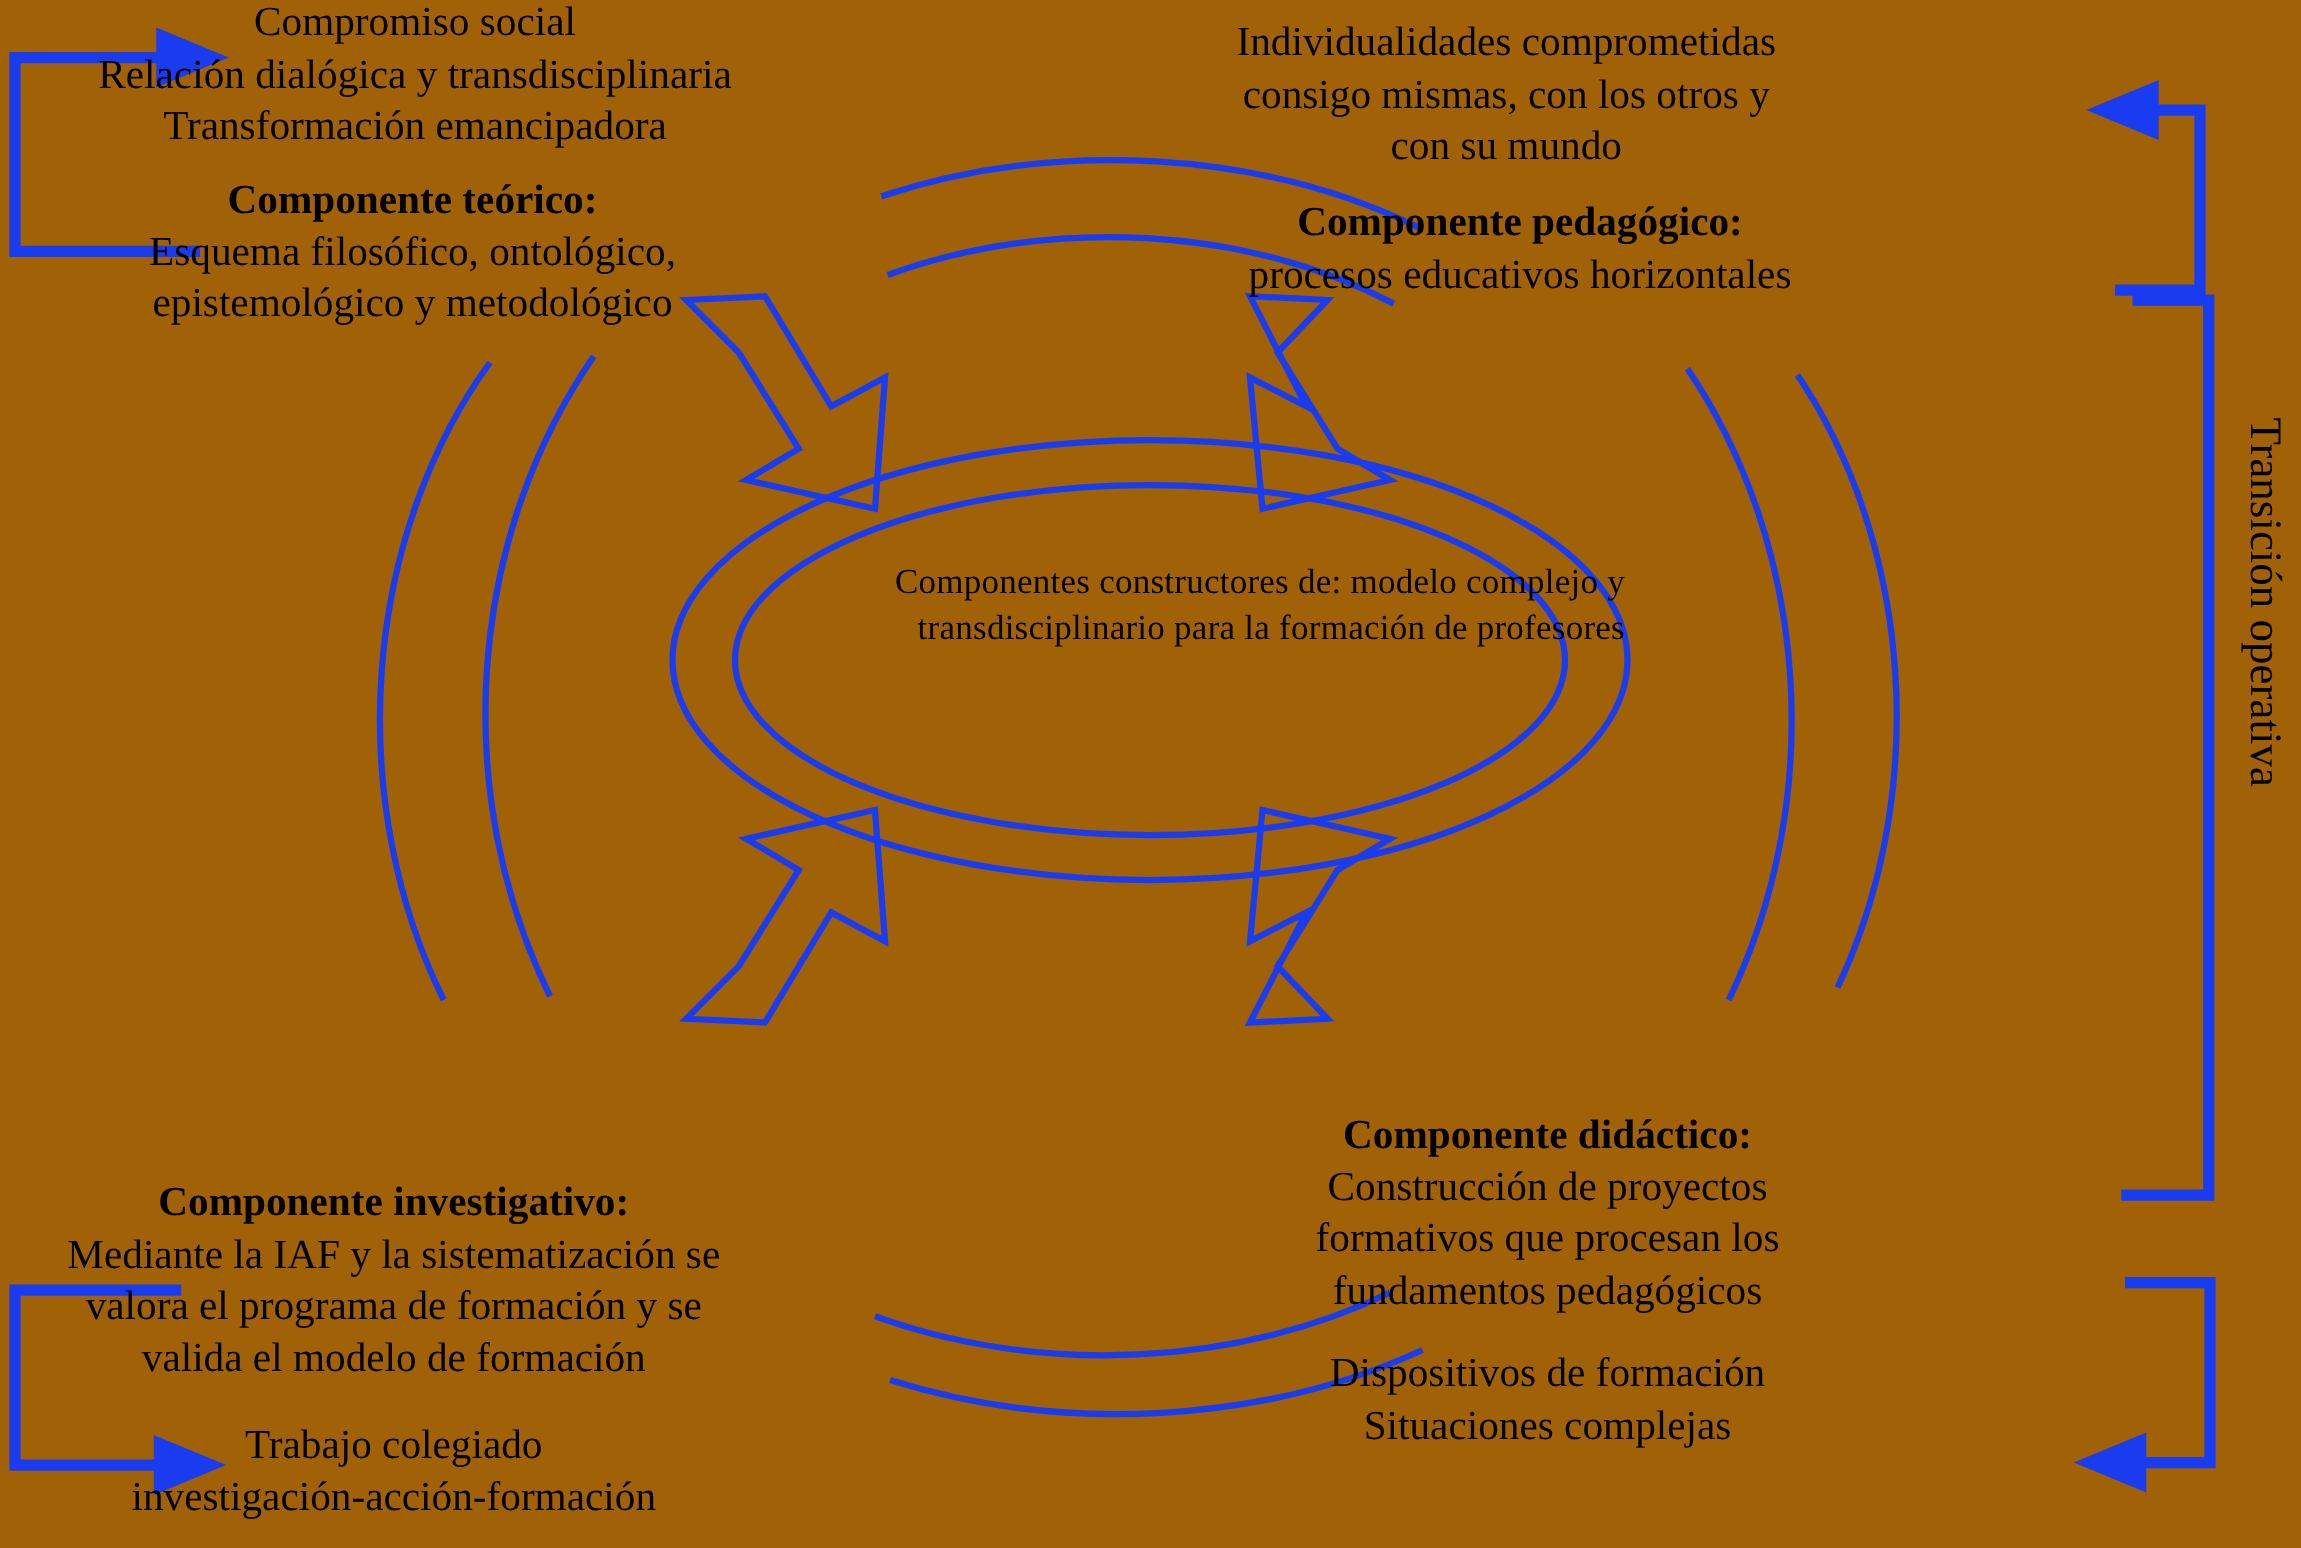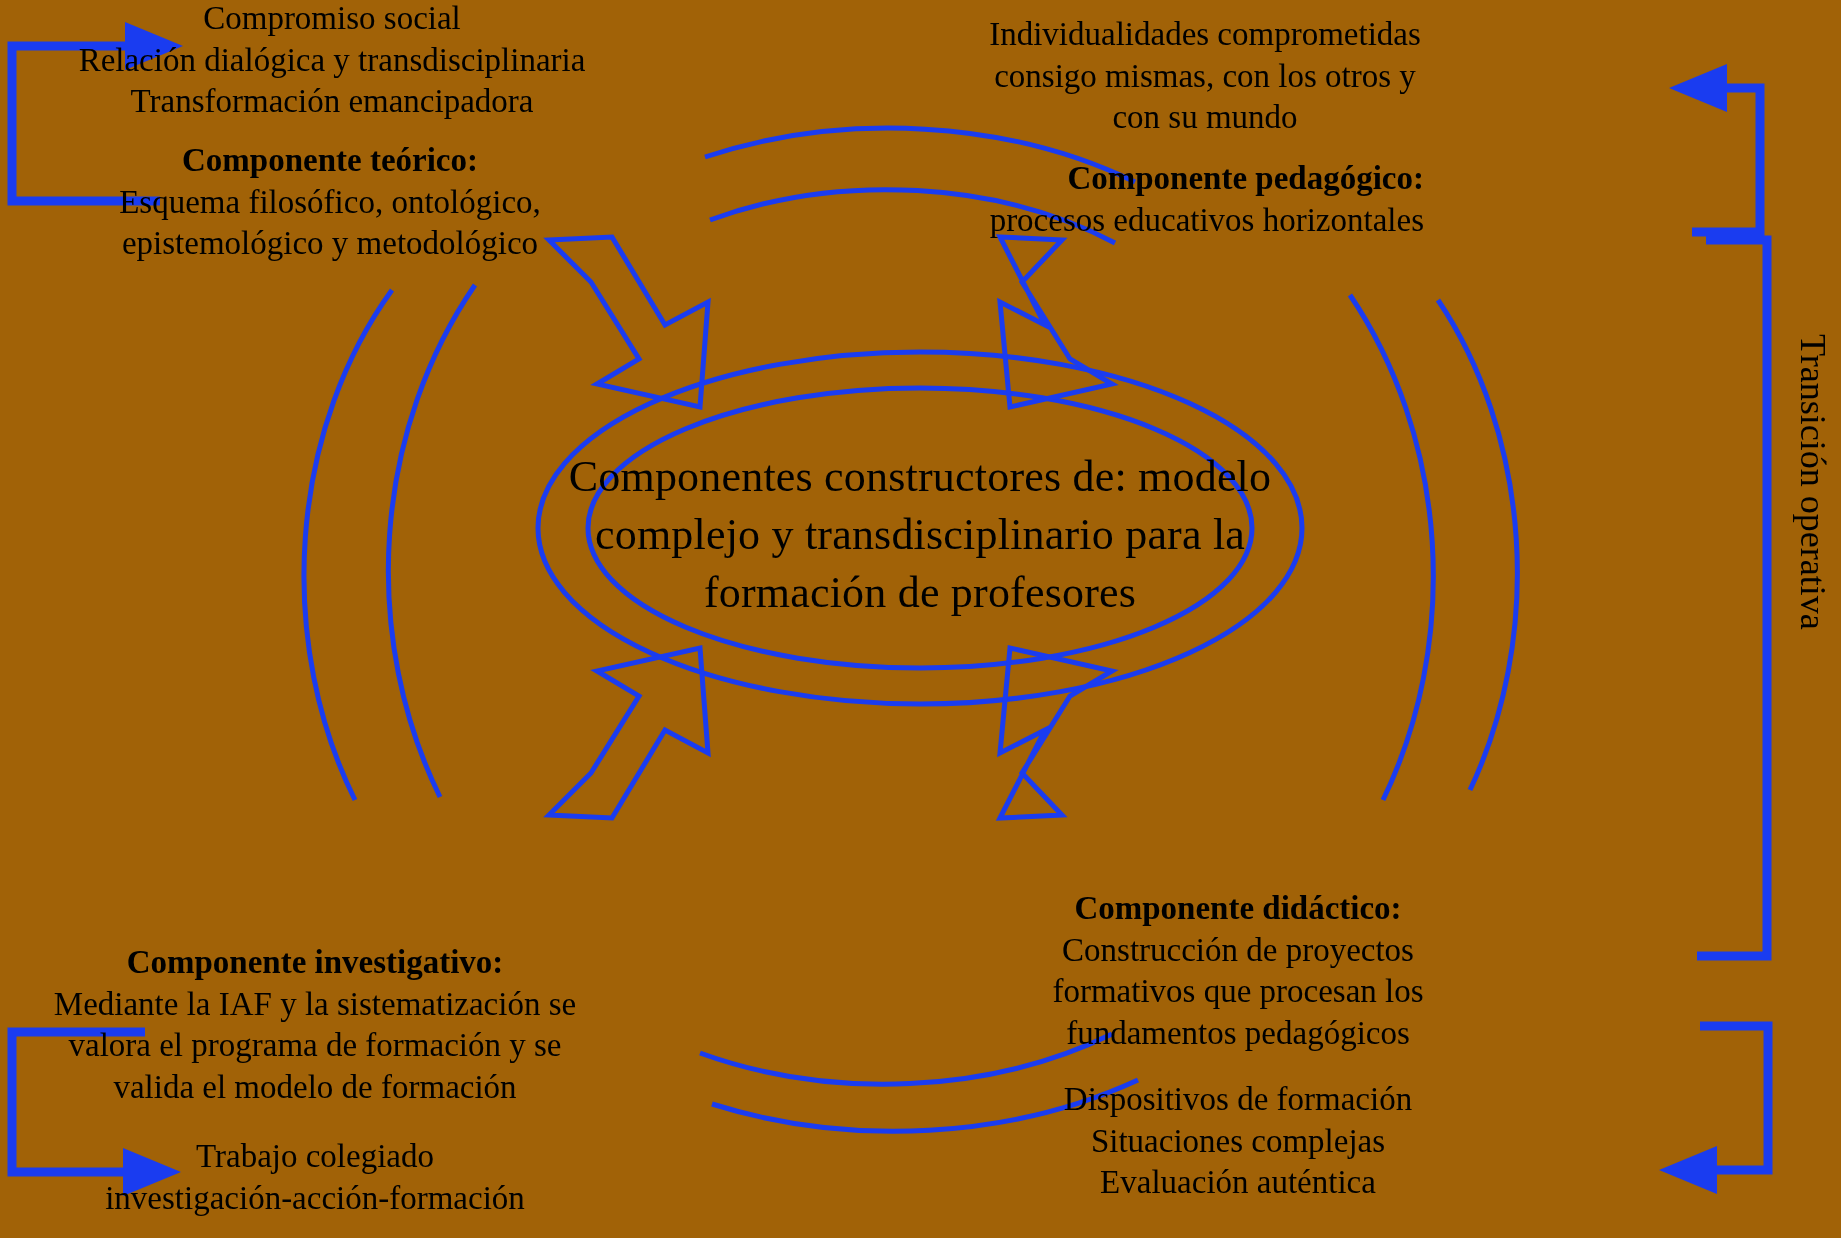--- a/index.html
+++ b/index.html
@@ -7,21 +7,21 @@
     position:relative;width:1841px;height:1238px;background:#a16207;overflow:hidden;
     font-family:"Liberation Serif","DejaVu Serif",serif;color:#000;
   }
   #art{position:absolute;left:0;top:0;width:1841px;height:1238px;}
   .txt{position:absolute;text-align:center;line-height:1.26;color:#000;}
   .t-lbl{font-size:33px;}
   .t-hdr{font-size:33px;font-weight:bold;}
   .blk{position:absolute;}
   .blk .line{display:block;white-space:nowrap;}
   .center-text{
-    position:absolute;text-align:center;font-size:44px;line-height:1.32;
+    position:absolute;text-align:right;font-size:28px;line-height:1.32;
     letter-spacing:.2px;
   }
   .vert{
     position:absolute;font-size:36px;white-space:nowrap;
     transform-origin:left top;transform:rotate(90deg);
   }
 </style>
 </head>
 <body>
 
@@ -80,21 +80,21 @@
     <span class="line t-lbl">Esquema filosófico, ontológico,</span>
     <span class="line t-lbl">epistemológico y metodológico</span>
   </div>
 
   <div class="blk txt t-lbl" style="left:960px;top:14px;width:490px;text-align:center;">
     <span class="line">Individualidades comprometidas</span>
     <span class="line">consigo mismas, con los otros y</span>
     <span class="line">con su mundo</span>
   </div>
 
-  <div class="blk txt" style="left:944px;top:158px;width:480px;text-align:right;">
+  <div class="blk txt" style="left:976px;top:158px;width:480px;">
     <span class="line t-hdr">Componente pedagógico:</span>
     <span class="line t-lbl">procesos educativos horizontales</span>
   </div>
 
   <div class="center-text" style="left:540px;top:448px;width:760px;">
     <span class="line">Componentes constructores</span>
     <span class="line">de:  modelo   complejo y</span>
     <span class="line">transdisciplinario para la</span>
     <span class="line">formación de  profesores</span>
   </div>
@@ -114,18 +114,17 @@
   <div class="blk txt" style="left:1018px;top:888px;width:440px;">
     <span class="line t-hdr">Componente didáctico:</span>
     <span class="line t-lbl">Construcción de proyectos</span>
     <span class="line t-lbl">formativos que procesan los</span>
     <span class="line t-lbl">fundamentos pedagógicos</span>
   </div>
 
   <div class="blk txt t-lbl" style="left:1018px;top:1079px;width:440px;">
     <span class="line">Dispositivos de formación</span>
     <span class="line">Situaciones complejas</span>
-    <span class="line">Evaluación auténtica</span>
   </div>
 
   <div class="vert" style="left:1834px;top:334px;">Transición  operativa</div>
 
 </div>
 
 </body></html>

